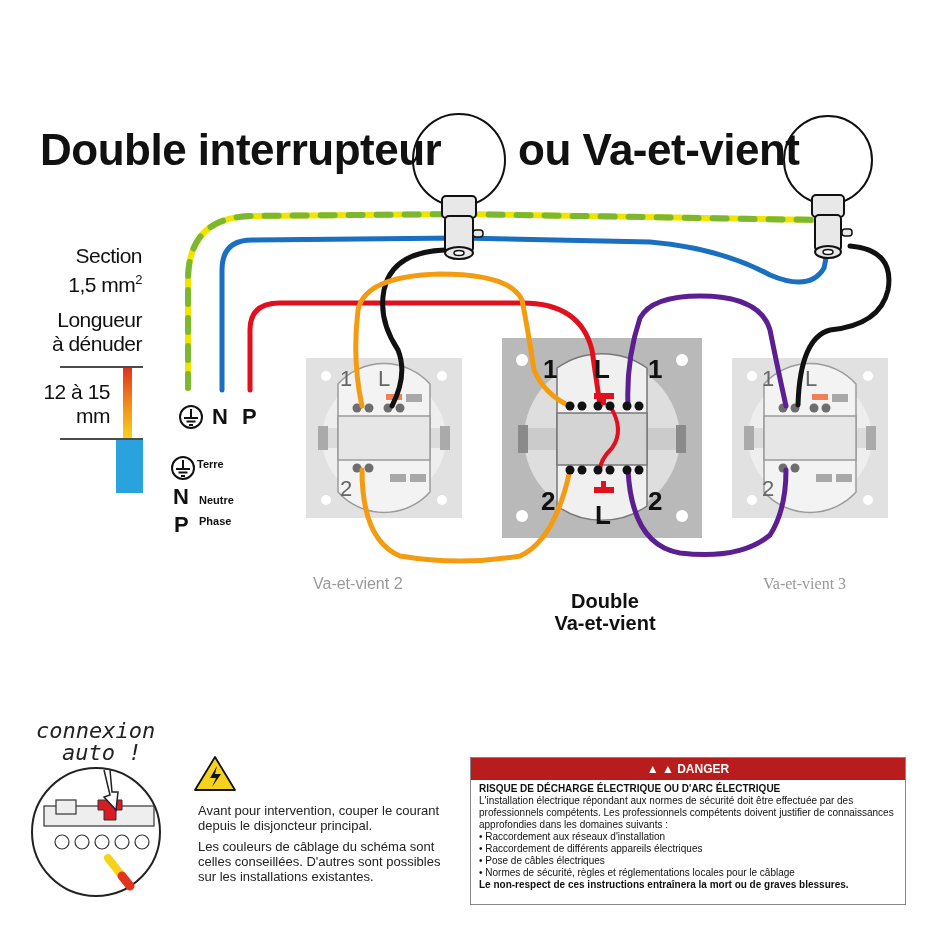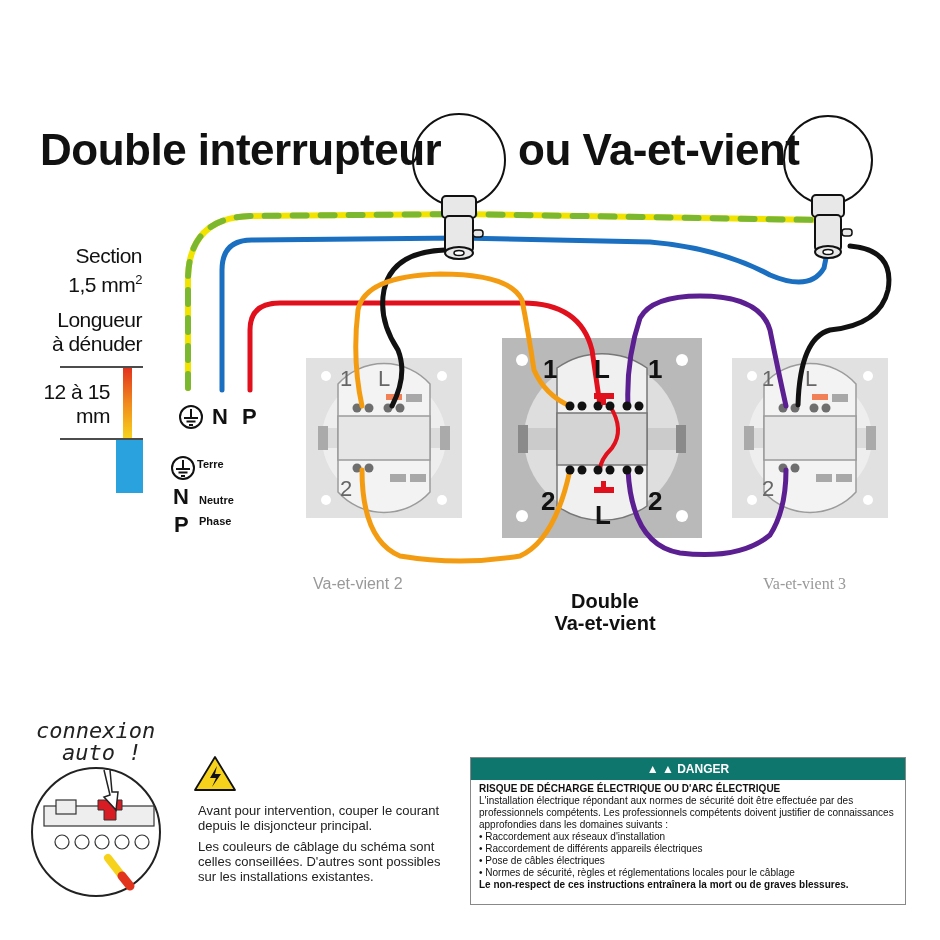--- a/index.html
+++ b/index.html
@@ -7,21 +7,21 @@
   svg#diagram{position:absolute;left:0;top:0;}
   .title{position:absolute;font-weight:bold;font-size:44px;color:#111;letter-spacing:-0.5px;}
   .lbl{position:absolute;font-family:"Liberation Sans",sans-serif;}
   .sec{font-size:21px;color:#111;text-align:right;line-height:24px;letter-spacing:-0.5px;}
   .legend{font-weight:bold;font-size:11px;color:#111;}
   .sw-label{font-size:16px;color:#999;}
   .sw-label-main{font-size:20px;color:#111;font-weight:bold;text-align:center;line-height:22px;}
   .hand{font-family:"DejaVu Sans Mono",monospace;font-size:22px;color:#222;font-style:italic;}
   .note{font-size:13px;color:#222;line-height:15px;}
   .danger{position:absolute;left:470px;top:757px;width:436px;height:148px;border:1px solid #888;box-sizing:border-box;background:#fff;}
-  .danger-head{background:#0f766e;color:#fff;font-weight:bold;font-size:12px;text-align:center;height:22px;line-height:22px;}
+  .danger-head{background:#b91c1c;color:#fff;font-weight:bold;font-size:12px;text-align:center;height:22px;line-height:22px;}
   .danger-body{padding:3px 8px;font-size:10px;line-height:12px;color:#111;}
   .danger-body .bold{font-weight:bold;}
   .danger-body ul{list-style:none;margin:0;padding:0;}
 </style>
 </head>
 <body>
 
 <svg id="diagram" width="940" height="940" viewBox="0 0 940 940">
   <defs>
     <linearGradient id="stripGrad" x1="0" y1="0" x2="0" y2="1">

